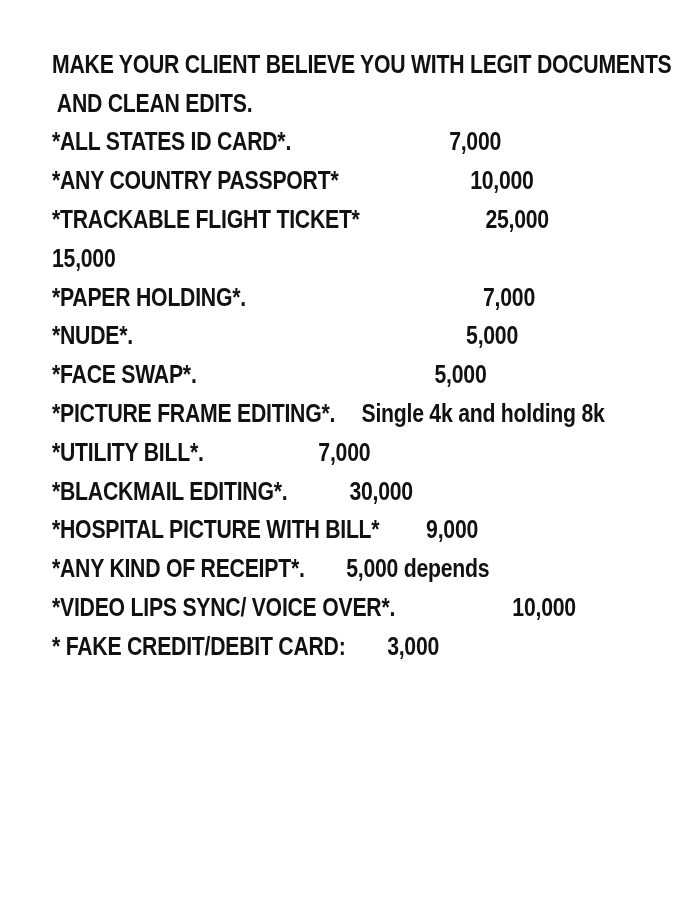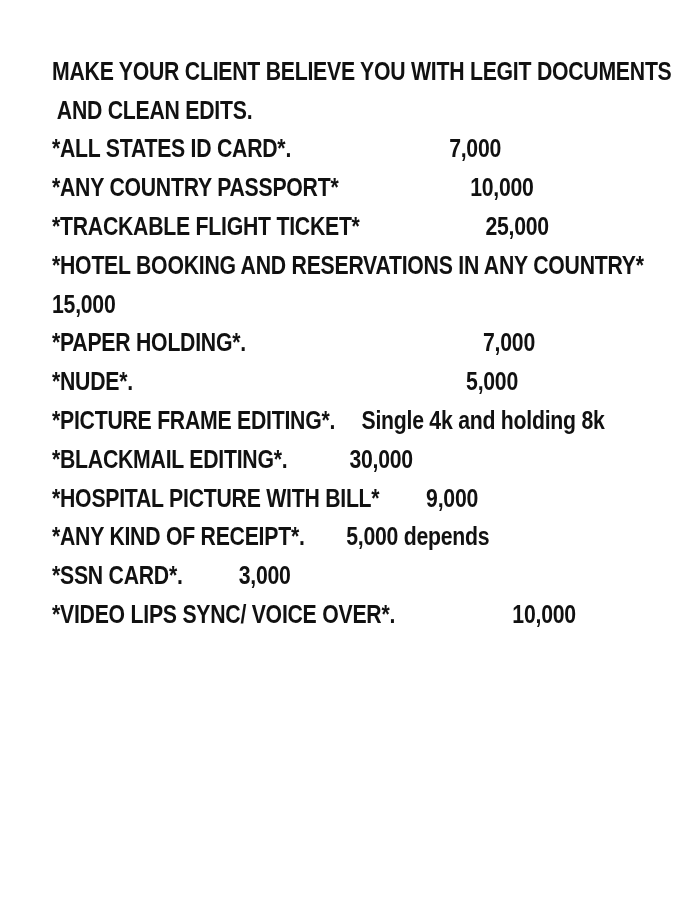--- a/index.html
+++ b/index.html
@@ -9,21 +9,21 @@
   body {
     width: 687px;
     height: 900px;
     background: #ffffff;
     overflow: hidden;
   }
   .page {
     box-sizing: border-box;
     width: 687px;
     height: 900px;
-    padding: 13px 10px 0 24px;
+    padding: 6px 10px 0 24px;
     font-family: "Liberation Sans", sans-serif;
     font-weight: 700;
     font-size: 25px;
     color: #111111;
   }
   .row {
     height: 38.8px;
     line-height: 38.8px;
     white-space: pre;
   }
@@ -58,57 +58,60 @@
   <div class="row">
     <span class="scale"><span class="label">*ANY COUNTRY PASSPORT*</span><span class="price" style="margin-left:155px">10,000</span></span>
   </div>
 
 
   <div class="row">
     <span class="scale"><span class="label">*TRACKABLE FLIGHT TICKET*</span><span class="price" style="margin-left:148px">25,000</span></span>
   </div>
 
   <div class="row">
-    <span class="scale"><span class="label">*HOTEL BOOKING AND RESERVATIONS IN ANY COUNTRY*</span></span>
-  </div>
-  <div class="row">
     <span class="scale"><span class="price">15,000</span></span>
   </div>
 
   <div class="row">
     <span class="scale"><span class="label">*PAPER HOLDING*.</span><span class="price" style="margin-left:279px">7,000</span></span>
   </div>
 
   <div class="row">
     <span class="scale"><span class="label">*NUDE*.</span><span class="price" style="margin-left:392px">5,000</span></span>
   </div>
 
 
+  <div class="row">
+    <span class="scale"><span class="label">*FACE SWAP*.</span><span class="price" style="margin-left:280px">5,000</span></span>
+  </div>
 
   <div class="row">
     <span class="scale"><span class="label">*PICTURE FRAME EDITING*.</span><span class="price" style="margin-left:31px">Single 4k and holding 8k</span></span>
   </div>
 
+  <div class="row">
+    <span class="scale"><span class="label">*UTILITY BILL*.</span><span class="price" style="margin-left:135px">7,000</span></span>
+  </div>
 
   <div class="row">
     <span class="scale"><span class="label">*BLACKMAIL EDITING*.</span><span class="price" style="margin-left:73px">30,000</span></span>
   </div>
 
 
   <div class="row">
     <span class="scale"><span class="label">*HOSPITAL PICTURE WITH BILL*</span><span class="price" style="margin-left:55px">9,000</span></span>
   </div>
 
   <div class="row">
     <span class="scale"><span class="label">*ANY KIND OF RECEIPT*.</span><span class="price" style="margin-left:49px">5,000 depends</span></span>
   </div>
 
 
-  <div class="row">
-    <span class="scale"><span class="label">*SSN CARD*.</span><span class="price" style="margin-left:66px">3,000</span></span>
-  </div>
 
   <div class="row">
     <span class="scale"><span class="label">*VIDEO LIPS SYNC/ VOICE OVER*.</span><span class="price" style="margin-left:138px">10,000</span></span>
   </div>
 
+  <div class="row">
+    <span class="scale"><span class="label">* FAKE CREDIT/DEBIT CARD:</span><span class="price" style="margin-left:49px">3,000</span></span>
+  </div>
 
 </div>
 
 </body></html>

